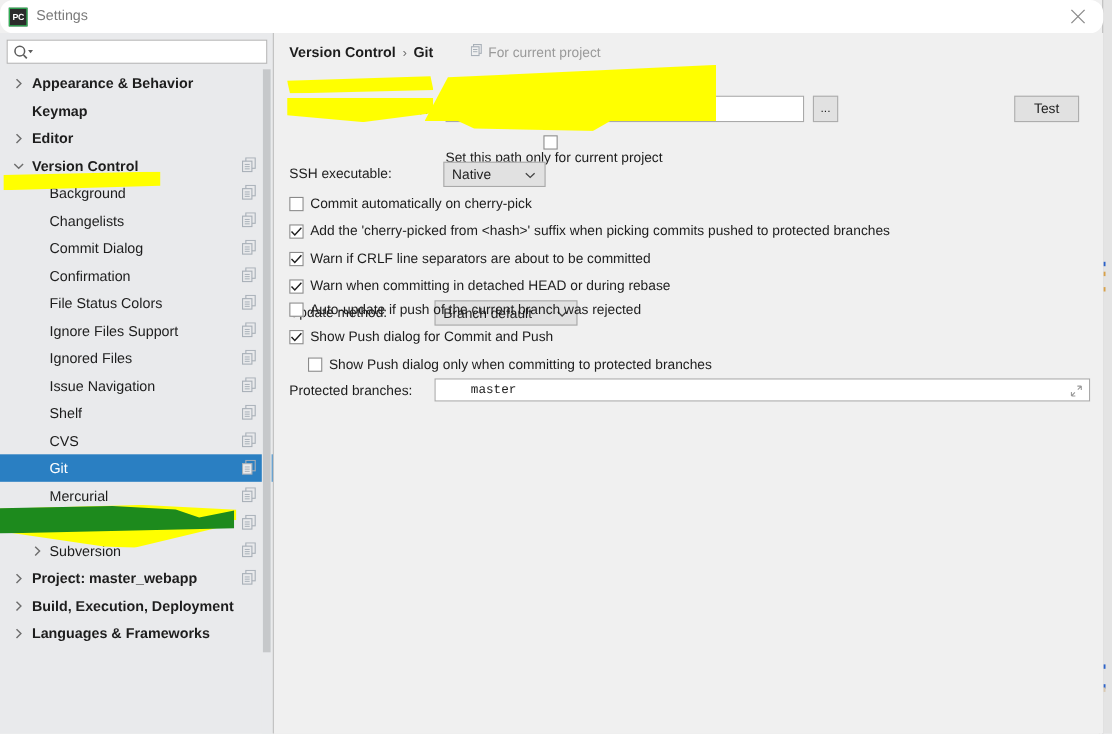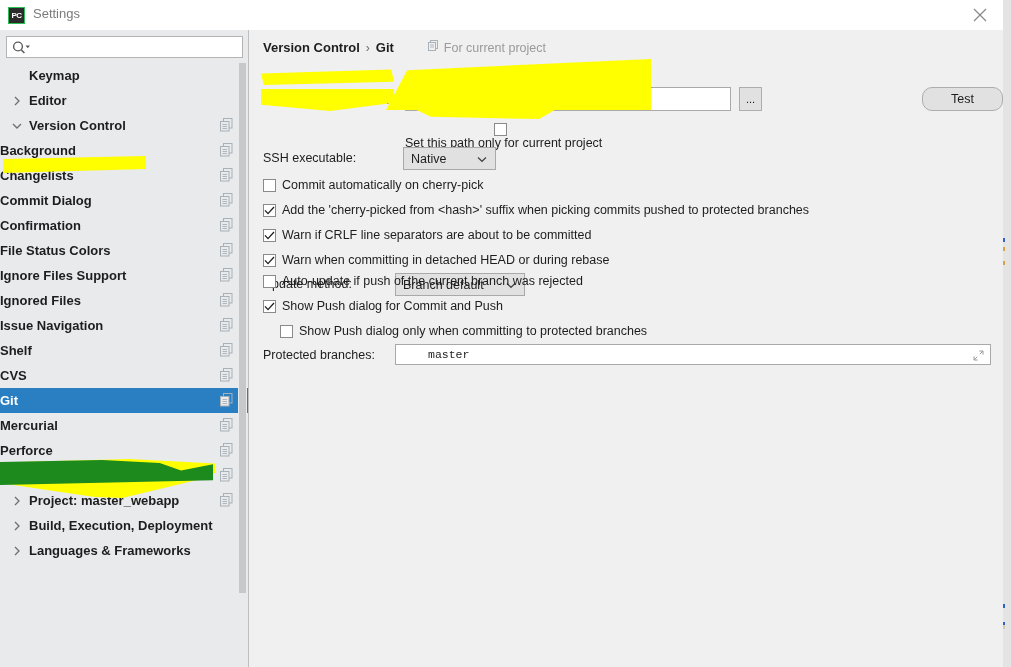--- a/index.html
+++ b/index.html
@@ -34,20 +34,21 @@
     border-right: 1px solid #b8b8b8;
     box-sizing: border-box;
   }
 
   
   .titlebar {
     position: absolute; left: 0; top: 0;
     width: 1003px; height: 30px;
     background: #ffffff;
     box-sizing: border-box;
+    border-radius: 12px;
   }
   .app-logo {
     position: absolute; left: 8px; top: 7px;
     width: 17px; height: 17px;
     background: #2b2b2b;
     border: 1.5px solid #2fbd58;
     box-sizing: border-box;
     display: flex; align-items: center; justify-content: center;
   }
   .app-logo span {
@@ -113,21 +114,21 @@
     display: flex; align-items: center; justify-content: center;
     color: #6e6e6e;
   }
   .tree-row .tlabel {
     font-size: 13px;
     color: #1d1d1d;
     font-family: "Liberation Sans", sans-serif;
     white-space: nowrap;
   }
   .tree-row.lvl0 .tlabel { padding-left: 29px; font-weight: bold; }
-  .tree-row.lvl1 .tlabel { font-weight: bold; }
+  .tree-row.lvl1 .tlabel { padding-left: 45px; font-weight: normal; }
   .tree-row.lvl1 .arrow { left: 27px; }
   .tree-row.selected { background: #2a7fc2; }
   .tree-row.selected .tlabel { color: #ffffff; }
   .copy-icon {
     position: absolute; right: 15px; top: 5px;
     width: 13px; height: 14px;
   }
 
   .tree-scroll {
     position: absolute; right: 1px; top: 33px;
@@ -274,20 +275,28 @@
           <svg width="20" height="16" viewBox="0 0 20 16">
             <circle cx="6" cy="6.5" r="4.4" fill="none" stroke="#5c5c5c" stroke-width="1.4"></circle>
             <line x1="9.4" y1="10" x2="12.4" y2="13" stroke="#5c5c5c" stroke-width="1.6"></line>
             <path d="M13.5 5.5 L18 5.5 L15.75 8.3 Z" fill="#5c5c5c"></path>
           </svg>
         </div>
         <input class="search-input" type="text" placeholder="" style="">
       </div>
 
       <div class="tree" id="treeHost">
+          <div class="tree-row lvl0">
+            <span class="arrow">
+              <svg width="8" height="10" viewBox="0 0 8 10">
+                <path d="M2 1 L6 5 L2 9" fill="none" stroke="#6e6e6e" stroke-width="1.3"></path>
+              </svg>
+            </span>
+            <span class="tlabel">Appearance &amp; Behavior</span>
+          </div>
           <div class="tree-row lvl0">
             <span class="tlabel">Keymap</span>
           </div>
           <div class="tree-row lvl0">
             <span class="arrow">
               <svg width="8" height="10" viewBox="0 0 8 10">
                 <path d="M2 1 L6 5 L2 9" fill="none" stroke="#6e6e6e" stroke-width="1.3"></path>
               </svg>
             </span>
             <span class="tlabel">Editor</span>
@@ -519,21 +528,21 @@
           </span>
           <span>For current project</span>
         </span>
       </div>
 
       <div class="row-path">
         <span class="lbl">Path to Git executable:</span>
       </div>
       <input class="txtfield" type="text" style="position: absolute; left: 155px; top: 57px; width: 326px; height: 24px;" value="C:\Program Files\Git\cmd\git.exe">
       <div class="btn" style="position:absolute; left:489px; top:57px; width:23px; height:24px; line-height:22px; font-size:11px;">...</div>
-      <div class="btn" style="position:absolute; left:672px; top:57px; width:81px; height:24px; line-height:22px;border-radius:10px;">Test</div>
+      <div class="btn" style="position:absolute; left:672px; top:57px; width:59px; height:24px; line-height:22px;">Test</div>
 
       <div class="cb-row" style="left:155px; top:93px;flex-direction:column;">
         <span class="cbox"></span>
         <span>Set this path only for current project</span>
       </div>
 
       <div class="cb-row" style="left:13px; top:121px;">
         <span class="lbl">SSH executable:</span>
       </div>
       <div class="sel" style="position:absolute; left:153px; top:117px; width:93px;">

